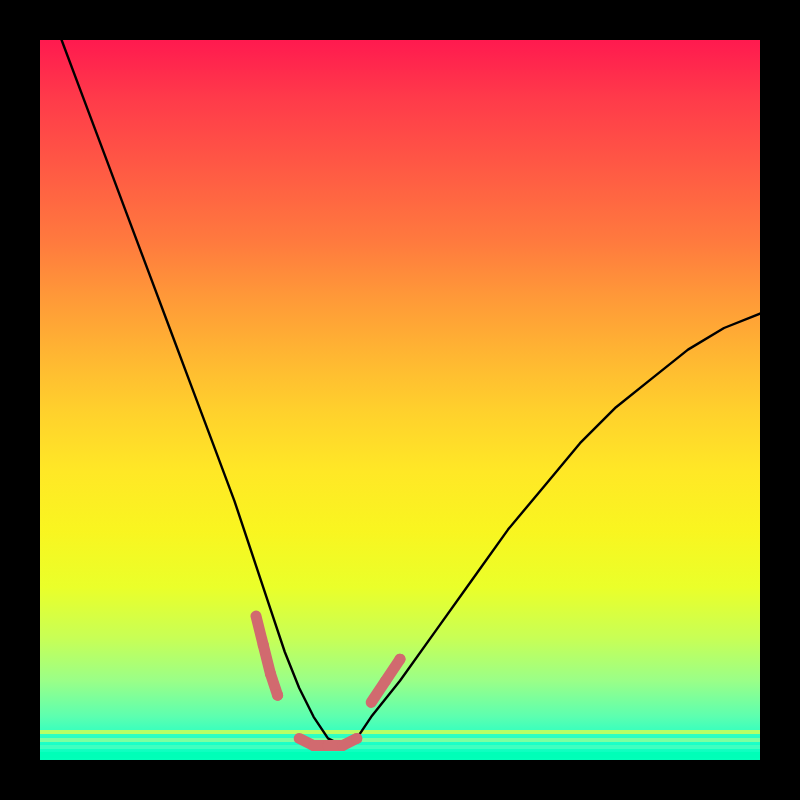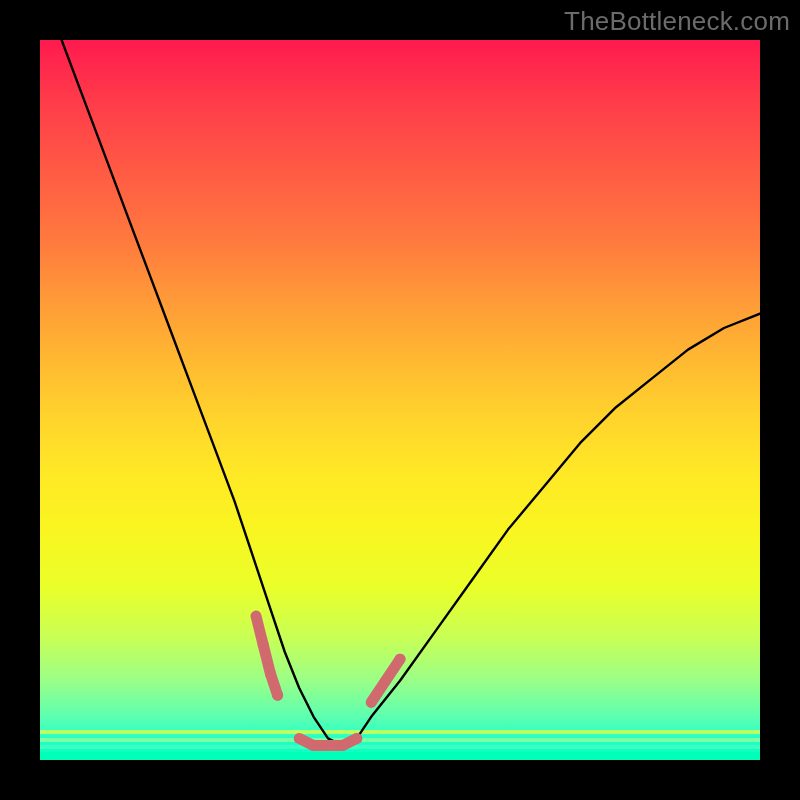--- a/index.html
+++ b/index.html
@@ -94,14 +94,13 @@
         <line x1="273.6" y1="705.6" x2="288" y2="705.6" stroke="#d16a6f" stroke-width="11" stroke-linecap="round"></line>
         <line x1="288" y1="705.6" x2="302.4" y2="705.6" stroke="#d16a6f" stroke-width="11" stroke-linecap="round"></line>
         <line x1="302.4" y1="705.6" x2="316.8" y2="698.4" stroke="#d16a6f" stroke-width="11" stroke-linecap="round"></line>
         <circle cx="316.8" cy="698.4" r="5.5" fill="#d16a6f"></circle>
         <line x1="331.2" y1="662.4" x2="345.59999999999997" y2="640.8" stroke="#d16a6f" stroke-width="11" stroke-linecap="round"></line>
         <line x1="345.59999999999997" y1="640.8" x2="360" y2="619.2" stroke="#d16a6f" stroke-width="11" stroke-linecap="round"></line>
         <circle cx="360" cy="619.2" r="5.5" fill="#d16a6f"></circle>
       </g>
   </svg>
 
-  <div class="watermark">TheBottleneck.com</div>
 </div>
 
 </body></html>

